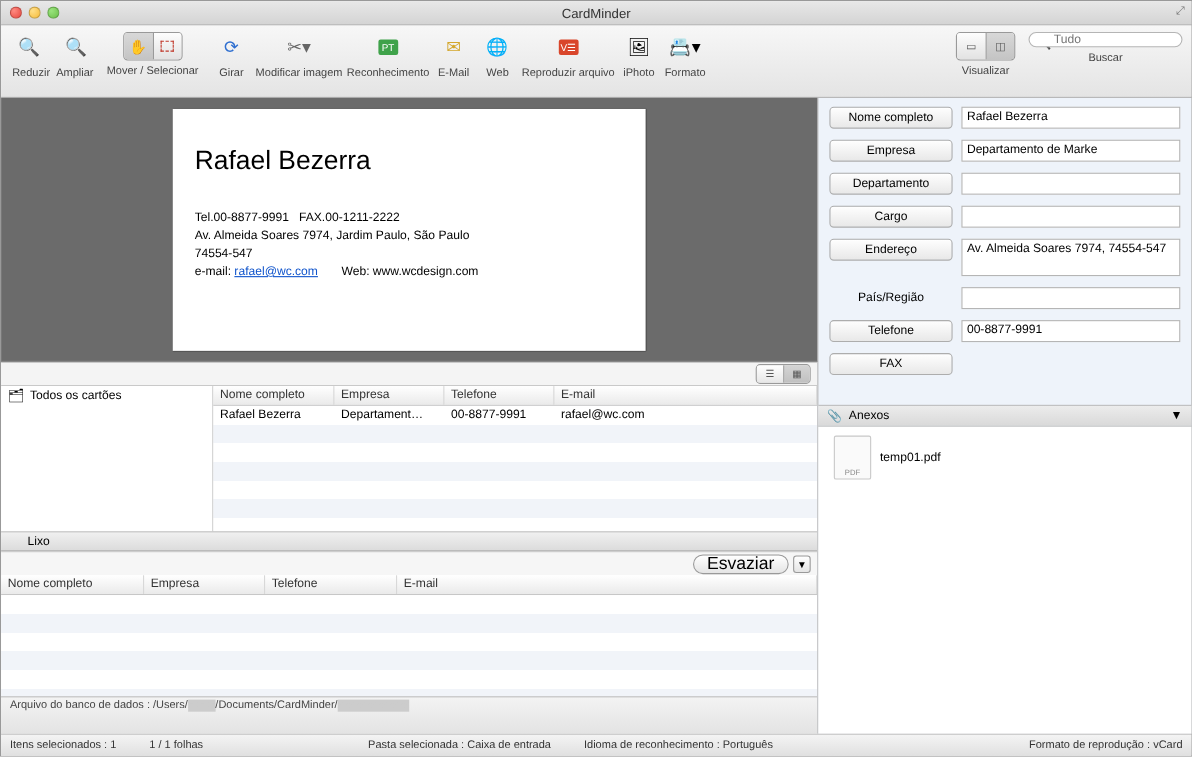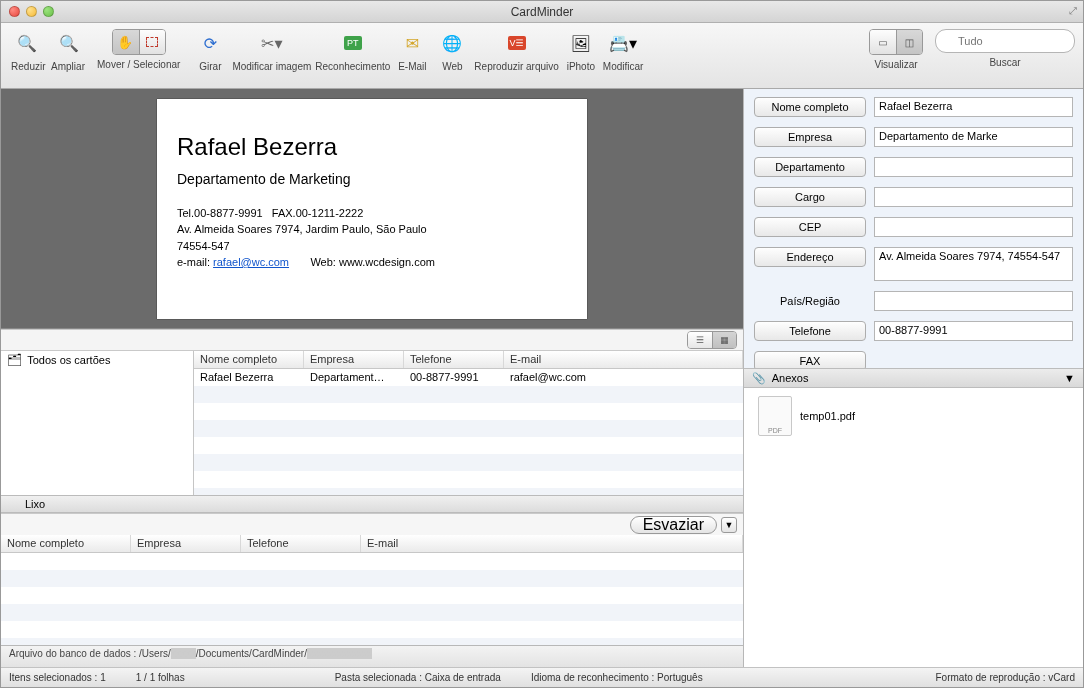--- a/index.html
+++ b/index.html
@@ -19,34 +19,34 @@
   .tb-group { display:flex; flex-direction:column; align-items:center; }
   .tb-btns { display:flex; gap:6px; align-items:center;}
   .tb-btn { width:36px; height:28px; border-radius:4px; display:flex; align-items:center; justify-content:center; }
   .tb-label { font-size:10px; color:#444; margin-top:4px; text-align:center; white-space:nowrap;}
   .seg { display:flex; border:1px solid #999; border-radius:4px; overflow:hidden; height:26px;}
   .seg .seg-btn{width:26px;display:flex;align-items:center;justify-content:center;background:linear-gradient(#fdfdfd,#e2e2e2);}
   .seg .seg-btn.active{background:linear-gradient(#d8d8d8,#c4c4c4);}
   .seg .seg-btn + .seg-btn{border-left:1px solid #999;}
   .spacer{flex:1;}
   .search-wrap{display:flex;flex-direction:column;align-items:center;}
-  .search{width:140px;height:24px;border:1px solid #b5b5b5;border-radius:11px;padding:0 8px 0 22px;font-size:11px;background:#fff;position:relative;}
+  .search{width:140px;height:14px;border:1px solid #b5b5b5;border-radius:11px;padding:0 8px 0 22px;font-size:11px;background:#fff;position:relative;}
   .search-container{position:relative;}
   .search-loupe{position:absolute;left:6px;top:3px;color:#888;font-size:12px;}
   
   .content{flex:1;display:flex;min-height:0;}
   .leftcol{flex:1;display:flex;flex-direction:column;min-width:0;}
   .rightcol{width:340px;border-left:1px solid #b7b7b7;display:flex;flex-direction:column;background:#eef3fa;}
   
   .preview{height:240px;background:#6b6b6b;display:flex;align-items:center;justify-content:center;border-bottom:1px solid #888; position:relative;}
   .card{width:430px;height:220px;background:#fff;padding:14px 20px 10px 20px;box-shadow:0 0 1px #000;position:relative;}
   .card .company{text-align:right;font-size:18px;font-family:"Times New Roman",serif;}
   .card .name{font-size:24px;font-family:Arial;margin-top:20px;}
   .card .dept{font-size:14px;margin-top:10px;}
-  .card .lines{font-size:11px;margin-top:18px;line-height:1.5;}
+  .card .lines{font-size:11px;margin-top:29px;line-height:1.5;}
   .card a{color:#1155cc;text-decoration:underline;}
   
   .view-toggle{height:22px;background:#f4f4f4;border-top:1px solid #c9c9c9;border-bottom:1px solid #c9c9c9;display:flex;justify-content:flex-end;align-items:center;padding-right:6px;gap:0;}
   .vt{display:flex;border:1px solid #999;border-radius:4px;overflow:hidden;height:18px;}
   .vt .v{width:24px;display:flex;align-items:center;justify-content:center;background:linear-gradient(#fff,#e6e6e6);font-size:9px;color:#555;}
   .vt .v.active{background:linear-gradient(#d4d4d4,#c0c0c0);}
   .vt .v+.v{border-left:1px solid #999;}
   
   .midsplit{display:flex;flex:1;min-height:0;}
   .sidebar{width:193px;border-right:1px solid #c5c5c5;display:flex;flex-direction:column;background:#fff;}
@@ -60,21 +60,21 @@
   .table-body{flex:1;overflow:auto;background:repeating-linear-gradient(#fff,#fff 17px,#f1f4f9 17px,#f1f4f9 34px);}
   .tr{display:flex;height:17px;font-size:11px;}
   .td{padding:2px 6px;overflow:hidden;white-space:nowrap;text-overflow:ellipsis;}
   .c1{width:110px;} .c2{width:100px;} .c3{width:100px;} .c4{flex:1;}
   
   .trash-bar{height:22px;display:flex;align-items:center;justify-content:flex-end;padding:0 6px;border-top:1px solid #c9c9c9;background:#f6f6f6;gap:4px;}
   .pill-btn{height:18px;padding:0 12px;border:1px solid #999;border-radius:10px;background:linear-gradient(#fff,#e4e4e4);font-size:16px;display:flex;align-items:center;}
   .disclosure{width:16px;height:16px;border:1px solid #999;border-radius:3px;display:flex;align-items:center;justify-content:center;background:linear-gradient(#fff,#e4e4e4);font-size:9px;}
   .trash-table{height:110px;display:flex;flex-direction:column;}
   
-  .status1{height:22px;background:linear-gradient(#f3f3f3,#e3e3e3);border-top:1px solid #b8b8b8;font-size:10px;padding:2px 8px;color:#444;}
+  .status1{height:34px;background:linear-gradient(#f3f3f3,#e3e3e3);border-top:1px solid #b8b8b8;font-size:10px;padding:2px 8px;color:#444;}
   .status2{height:20px;background:linear-gradient(#f4f4f4,#e0e0e0);border-top:1px solid #c2c2c2;display:flex;font-size:10px;color:#333;align-items:center;padding:0 8px;gap:30px;}
   .status2 .slot{white-space:nowrap;}
   
   .detail{flex:1;padding:8px 10px;overflow:auto;}
   .field-row{display:flex;align-items:flex-start;gap:8px;margin-bottom:10px;}
   .field-label{width:112px;height:20px;border:1px solid #adadad;border-radius:4px;background:linear-gradient(#fefefe,#e8e8e8);font-size:11px;display:flex;align-items:center;justify-content:center;box-shadow:0 1px 0 rgba(255,255,255,.6) inset;}
   .field-label.plain{border:none;background:none;box-shadow:none;justify-content:center;}
   .field-input{flex:1;min-height:20px;border:1px solid #b5b5b5;background:#fff;padding:2px 4px;font-size:11px;}
   .field-input.multi{min-height:34px;}
   .attach-head{height:20px;background:linear-gradient(#ececec,#d9d9d9);border-top:1px solid #bcbcbc;border-bottom:1px solid #bcbcbc;display:flex;align-items:center;padding:0 8px;font-size:11px;gap:6px;}
@@ -172,21 +172,21 @@
       <div class="tb-btn">
           <span class="ico">🖼</span>
         </div>
       <div class="tb-label">iPhoto</div>
     </div>
 
     <div class="tb-group">
       <div class="tb-btn" style="width:40px;">
           <span class="ico">📇▾</span>
         </div>
-      <div class="tb-label">Modificar</div>
+      <div class="tb-label">Formato</div>
     </div>
 
     <div class="spacer"></div>
 
     <div class="tb-group">
       <div class="seg">
         <div class="seg-btn">
             <span style="font-size:10px;color:#555;">▭</span>
           </div>
         <div class="seg-btn active">
@@ -204,21 +204,20 @@
       <div class="tb-label">Buscar</div>
     </div>
   </div>
 
   <div class="content">
     <div class="leftcol">
 
       <div class="preview">
         <div class="card">
           <div class="name">Rafael Bezerra</div>
-          <div class="dept">Departamento de Marketing</div>
           <div class="lines">
             <span>Tel.00-8877-9991</span>&nbsp;&nbsp;&nbsp;<span>FAX.00-1211-2222</span><br>
             <span>Av. Almeida Soares 7974, Jardim Paulo, São Paulo</span><br>
             <span>74554-547</span><br>
             <span>e-mail: </span><a>rafael@wc.com</a>&nbsp;&nbsp;&nbsp;&nbsp;&nbsp;&nbsp;&nbsp;<span>Web: www.wcdesign.com</span>
           </div>
         </div>
       </div>
 
       <div class="view-toggle">
@@ -289,24 +288,20 @@
         </div>
         <div class="field-row">
           <div class="field-label">Departamento</div>
           <div class="field-input"></div>
         </div>
         <div class="field-row">
           <div class="field-label">Cargo</div>
           <div class="field-input"></div>
         </div>
         <div class="field-row">
-          <div class="field-label">CEP</div>
-          <div class="field-input"></div>
-        </div>
-        <div class="field-row">
           <div class="field-label">Endereço</div>
           <div class="field-input multi">Av. Almeida Soares 7974, 74554-547</div>
         </div>
         <div class="field-row">
           <div class="field-label plain">País/Região</div>
           <div class="field-input"></div>
         </div>
         <div class="field-row">
           <div class="field-label">Telefone</div>
           <div class="field-input">00-8877-9991</div>

